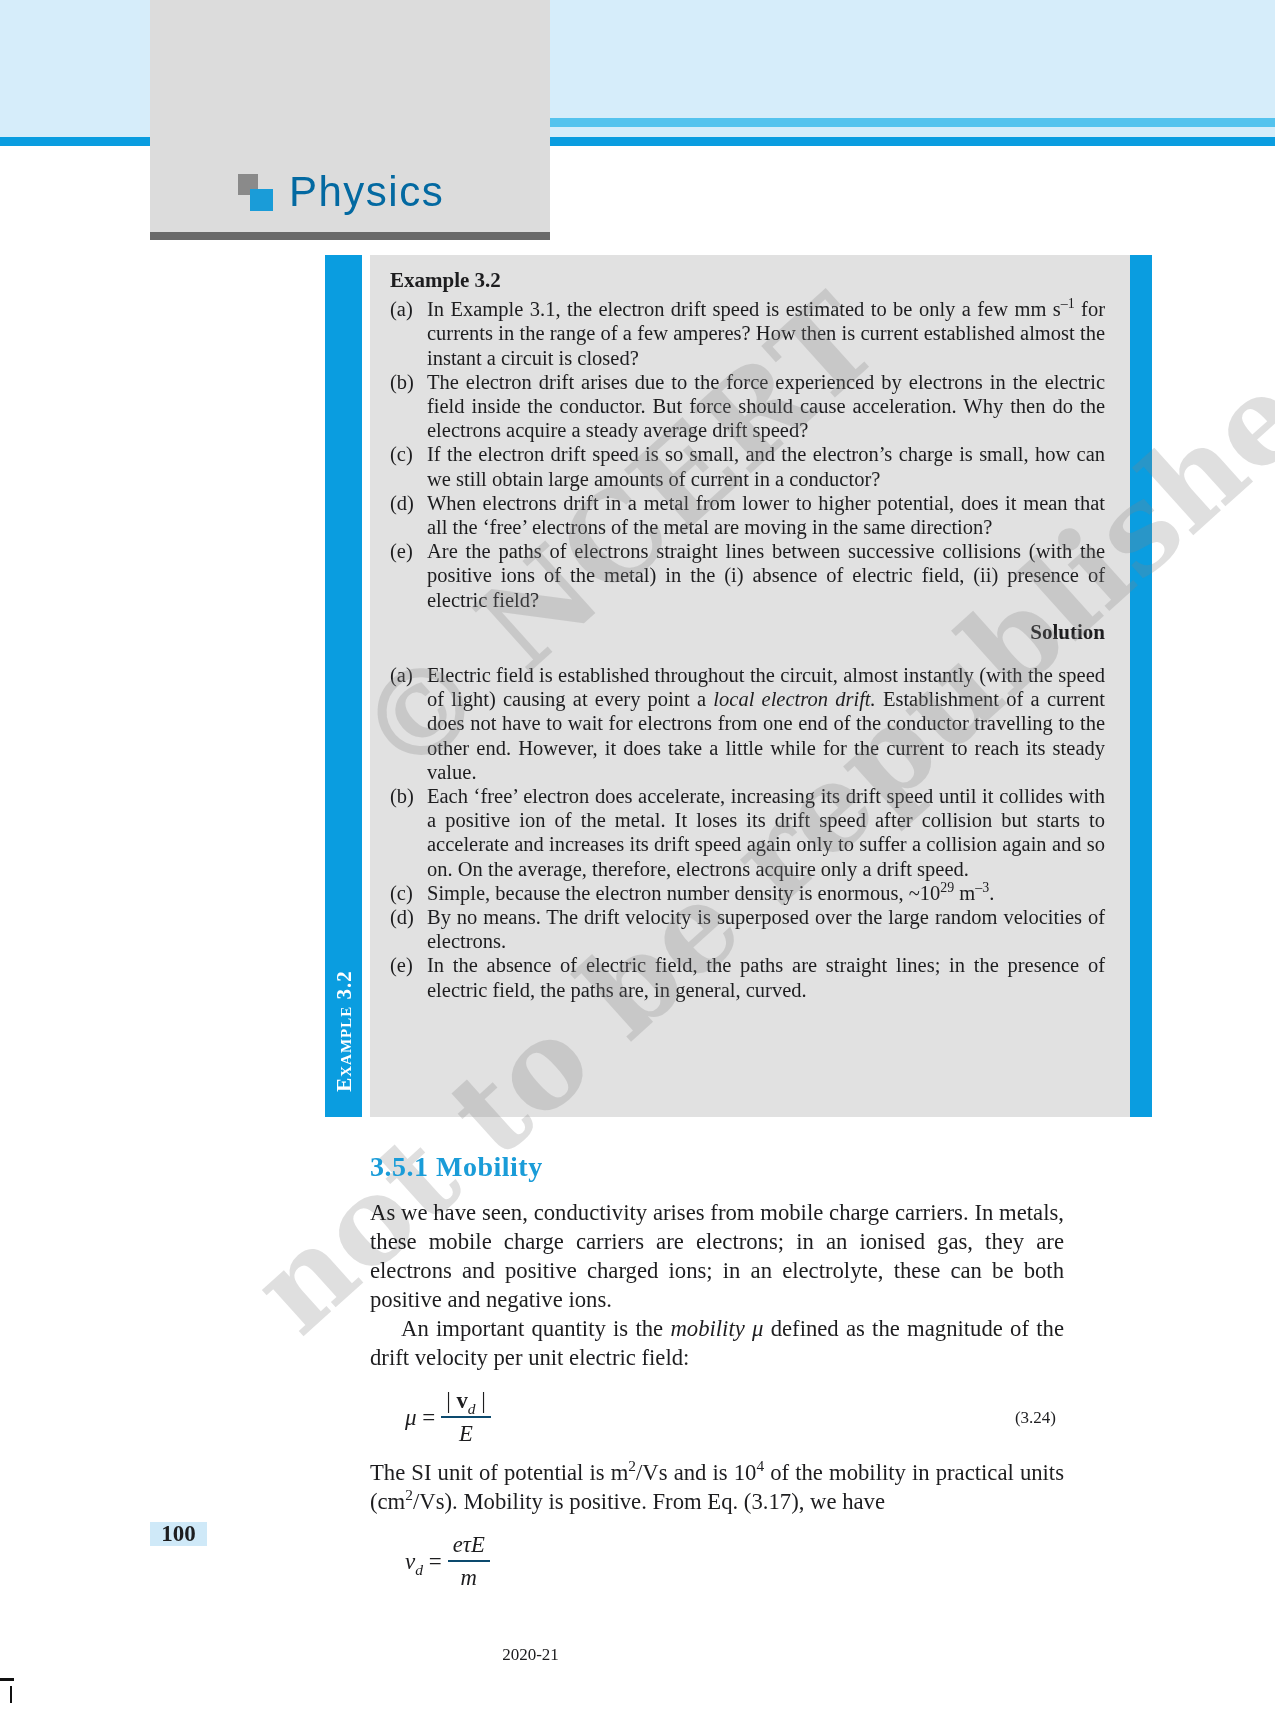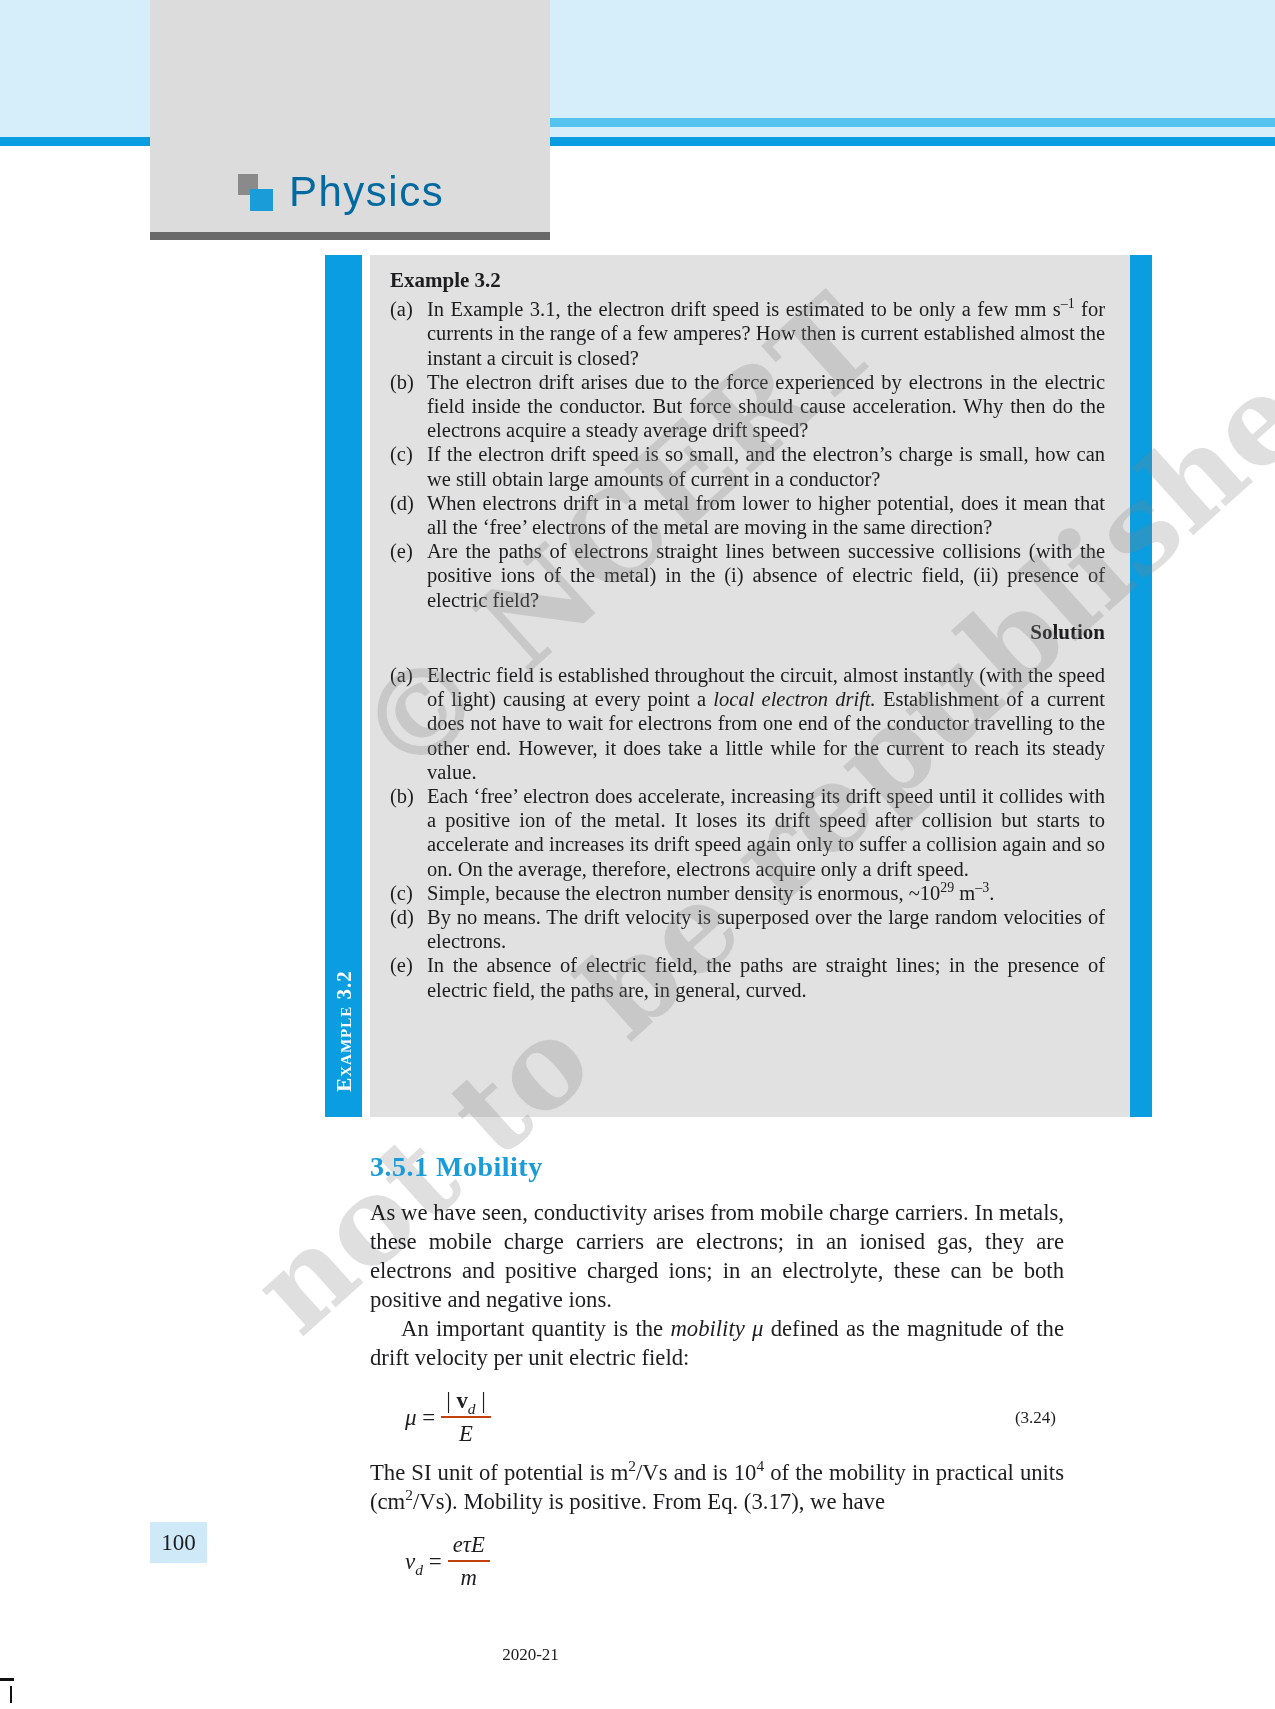--- a/index.html
+++ b/index.html
@@ -58,31 +58,31 @@
   .main-col{left:370px;top:1152px;width:694px;z-index:5;
     font-size:22.7px;line-height:29px;}
   .sec-heading{color:var(--brandblue);font-weight:bold;font-size:28px;
     margin-bottom:17px;letter-spacing:0.5px;}
   .para{text-align:justify;}
   .para.indent{text-indent:31px;}
   .eq-row{position:relative;margin:14px 0 10px 35px;display:flex;align-items:center;}
   .eq-number{position:absolute;right:8px;top:50%;transform:translateY(-50%);font-size:17px;}
   .frac{display:inline-flex;flex-direction:column;text-align:center;
     vertical-align:middle;margin-left:6px;}
-  .frac .num{border-bottom:2px solid #c2410c;padding:0 5px 1px 5px;}
+  .frac .num{border-bottom:2px solid #0c4a6e;padding:0 5px 1px 5px;}
   .frac .den{padding-top:1px;}
   .eq-lhs{font-size:23px;}
   .it{font-style:italic;}
   .bv{font-weight:bold;}
   .sup{vertical-align:super;font-size:0.68em;line-height:0;}
   .sub{vertical-align:sub;font-size:0.68em;line-height:0;}
   .sub.it,.sup.it{font-style:italic;}
   
-  .pagenum-box{left:150px;top:1522px;width:57px;height:41px;background:var(--pagenumbg);
-    display:flex;align-items:center;justify-content:center;font-size:23px;z-index:2;}
+  .pagenum-box{left:150px;top:1522px;width:57px;height:24px;background:var(--pagenumbg);
+    display:flex;align-items:center;justify-content:center;font-size:23px;z-index:2;font-weight:bold;}
   .footer{left:0;top:1645px;width:1061px;text-align:center;font-size:17px;z-index:2;}
 </style>
 </head>
 <body>
 
 <div class="abs cm cm-tl-v"></div>
 <div class="abs cm cm-tl-h"></div>
 <div class="abs cm cm-bl-h"></div>
 <div class="abs cm cm-bl-v"></div>
 

